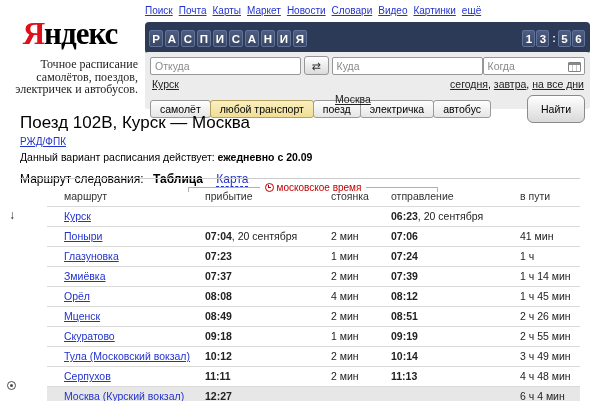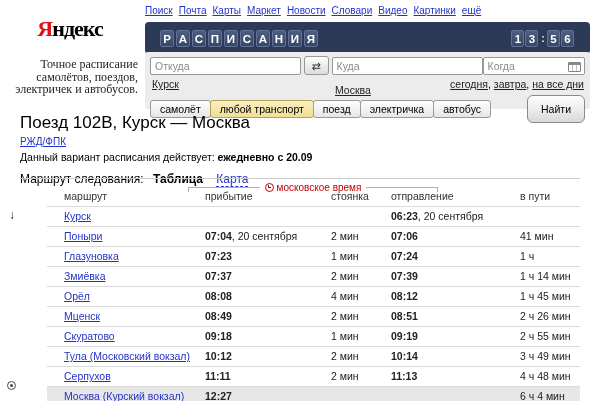--- a/index.html
+++ b/index.html
@@ -8,29 +8,29 @@
     font-family:"Liberation Sans",sans-serif;font-size:11px;color:#000;
   }
   a{cursor:pointer;}
 
   
   .topnav{position:absolute;left:145px;top:5px;display:flex;gap:6px;font-size:10px;white-space:nowrap;}
   .topnav a{color:#2233cc;text-decoration:underline;}
 
   
   .logo{position:absolute;left:0;top:16px;width:140px;text-align:center;
-        font-family:"Liberation Serif",serif;font-weight:bold;font-size:22px;letter-spacing:-1px;cursor:pointer;}
+        font-family:"Liberation Serif",serif;font-weight:bold;font-size:31px;letter-spacing:-1px;cursor:pointer;}
   .logo .ya{color:#e0101a;}
   .logo .rest{color:#000;}
   .tagline{position:absolute;left:2px;top:58px;width:136px;text-align:right;
            font-size:12px;line-height:12.5px;color:#222;font-family:Liberation Serif, serif;}
 
   
   .banner{position:absolute;left:145px;top:22px;width:445px;height:32px;background:#2c3a57;
-          border-radius:4px;display:flex;align-items:center;padding:0 15px;box-sizing:border-box;}
+          border-radius:4px;display:flex;align-items:center;padding:0 4px;box-sizing:border-box;}
   .tile{display:inline-block;width:14px;height:17px;line-height:16px;margin-right:2px;text-align:center;
         color:#fff;font-weight:bold;font-size:11.5px;border:1px solid #60719a;border-radius:2px;
         background:linear-gradient(180deg,#4e5e81 0%,#394763 100%);box-sizing:border-box;}
   .clock{margin-left:auto;display:flex;align-items:center;}
   .clock .tile{width:13px;margin-right:1px;}
   .clock .colon{color:#e8ecf5;font-weight:bold;margin:0 2px;font-size:11px;}
 
   
   .panel{position:absolute;left:145px;top:52px;width:445px;height:57px;background:#ececec;
          border-radius:3px;box-sizing:border-box;padding:4px 5px;}
@@ -44,21 +44,21 @@
         text-align:center;color:#333;padding:0;cursor:pointer;}
   .when-wrap{margin-left:auto;position:relative;width:104px;}
   .tf-when{width:100%;padding-right:18px;}
   .cal{position:absolute;right:4px;top:5px;width:11px;height:8px;border:1px solid #808080;border-radius:1px;
        background-image:linear-gradient(#8a8a8a 0 2px,rgba(0,0,0,0) 2px),
          linear-gradient(90deg,rgba(0,0,0,0) 0 3px,#c4c4c4 3px 4px,rgba(0,0,0,0) 4px 7px,#c4c4c4 7px 8px,rgba(0,0,0,0) 8px);
        cursor:pointer;}
   .row2{position:relative;height:15px;margin-top:2px;font-size:10.5px;}
   .row2 a{color:#222;text-decoration:underline;}
   .sug-from{position:absolute;left:2px;top:1px;}
-  .sug-to{position:absolute;left:185px;top:7px;}
+  .sug-to{position:absolute;left:185px;top:16px;}
   .when-links{position:absolute;right:1px;top:1px;white-space:nowrap;}
   .row3{display:flex;align-items:center;margin-top:3px;}
   .tab{height:18px;line-height:16px;padding:0 9px;border:1px solid #9a9a9a;border-radius:3px;
        background:linear-gradient(180deg,#fefefe,#e6e6e6);font-size:10.5px;margin-right:-1px;
        font-family:"Liberation Sans",sans-serif;cursor:pointer;color:#000;}
   .tab.selected{background:linear-gradient(180deg,#f9efc2,#f1de95);border-color:#b3a15e;position:relative;z-index:1;}
   .find{margin-left:auto;height:28px;padding:0 13px;border:1px solid #8a8a8a;border-radius:6px;
         background:linear-gradient(180deg,#ffffff,#d9d9d9);font-size:10.5px;
         font-family:"Liberation Sans",sans-serif;cursor:pointer;}
 

